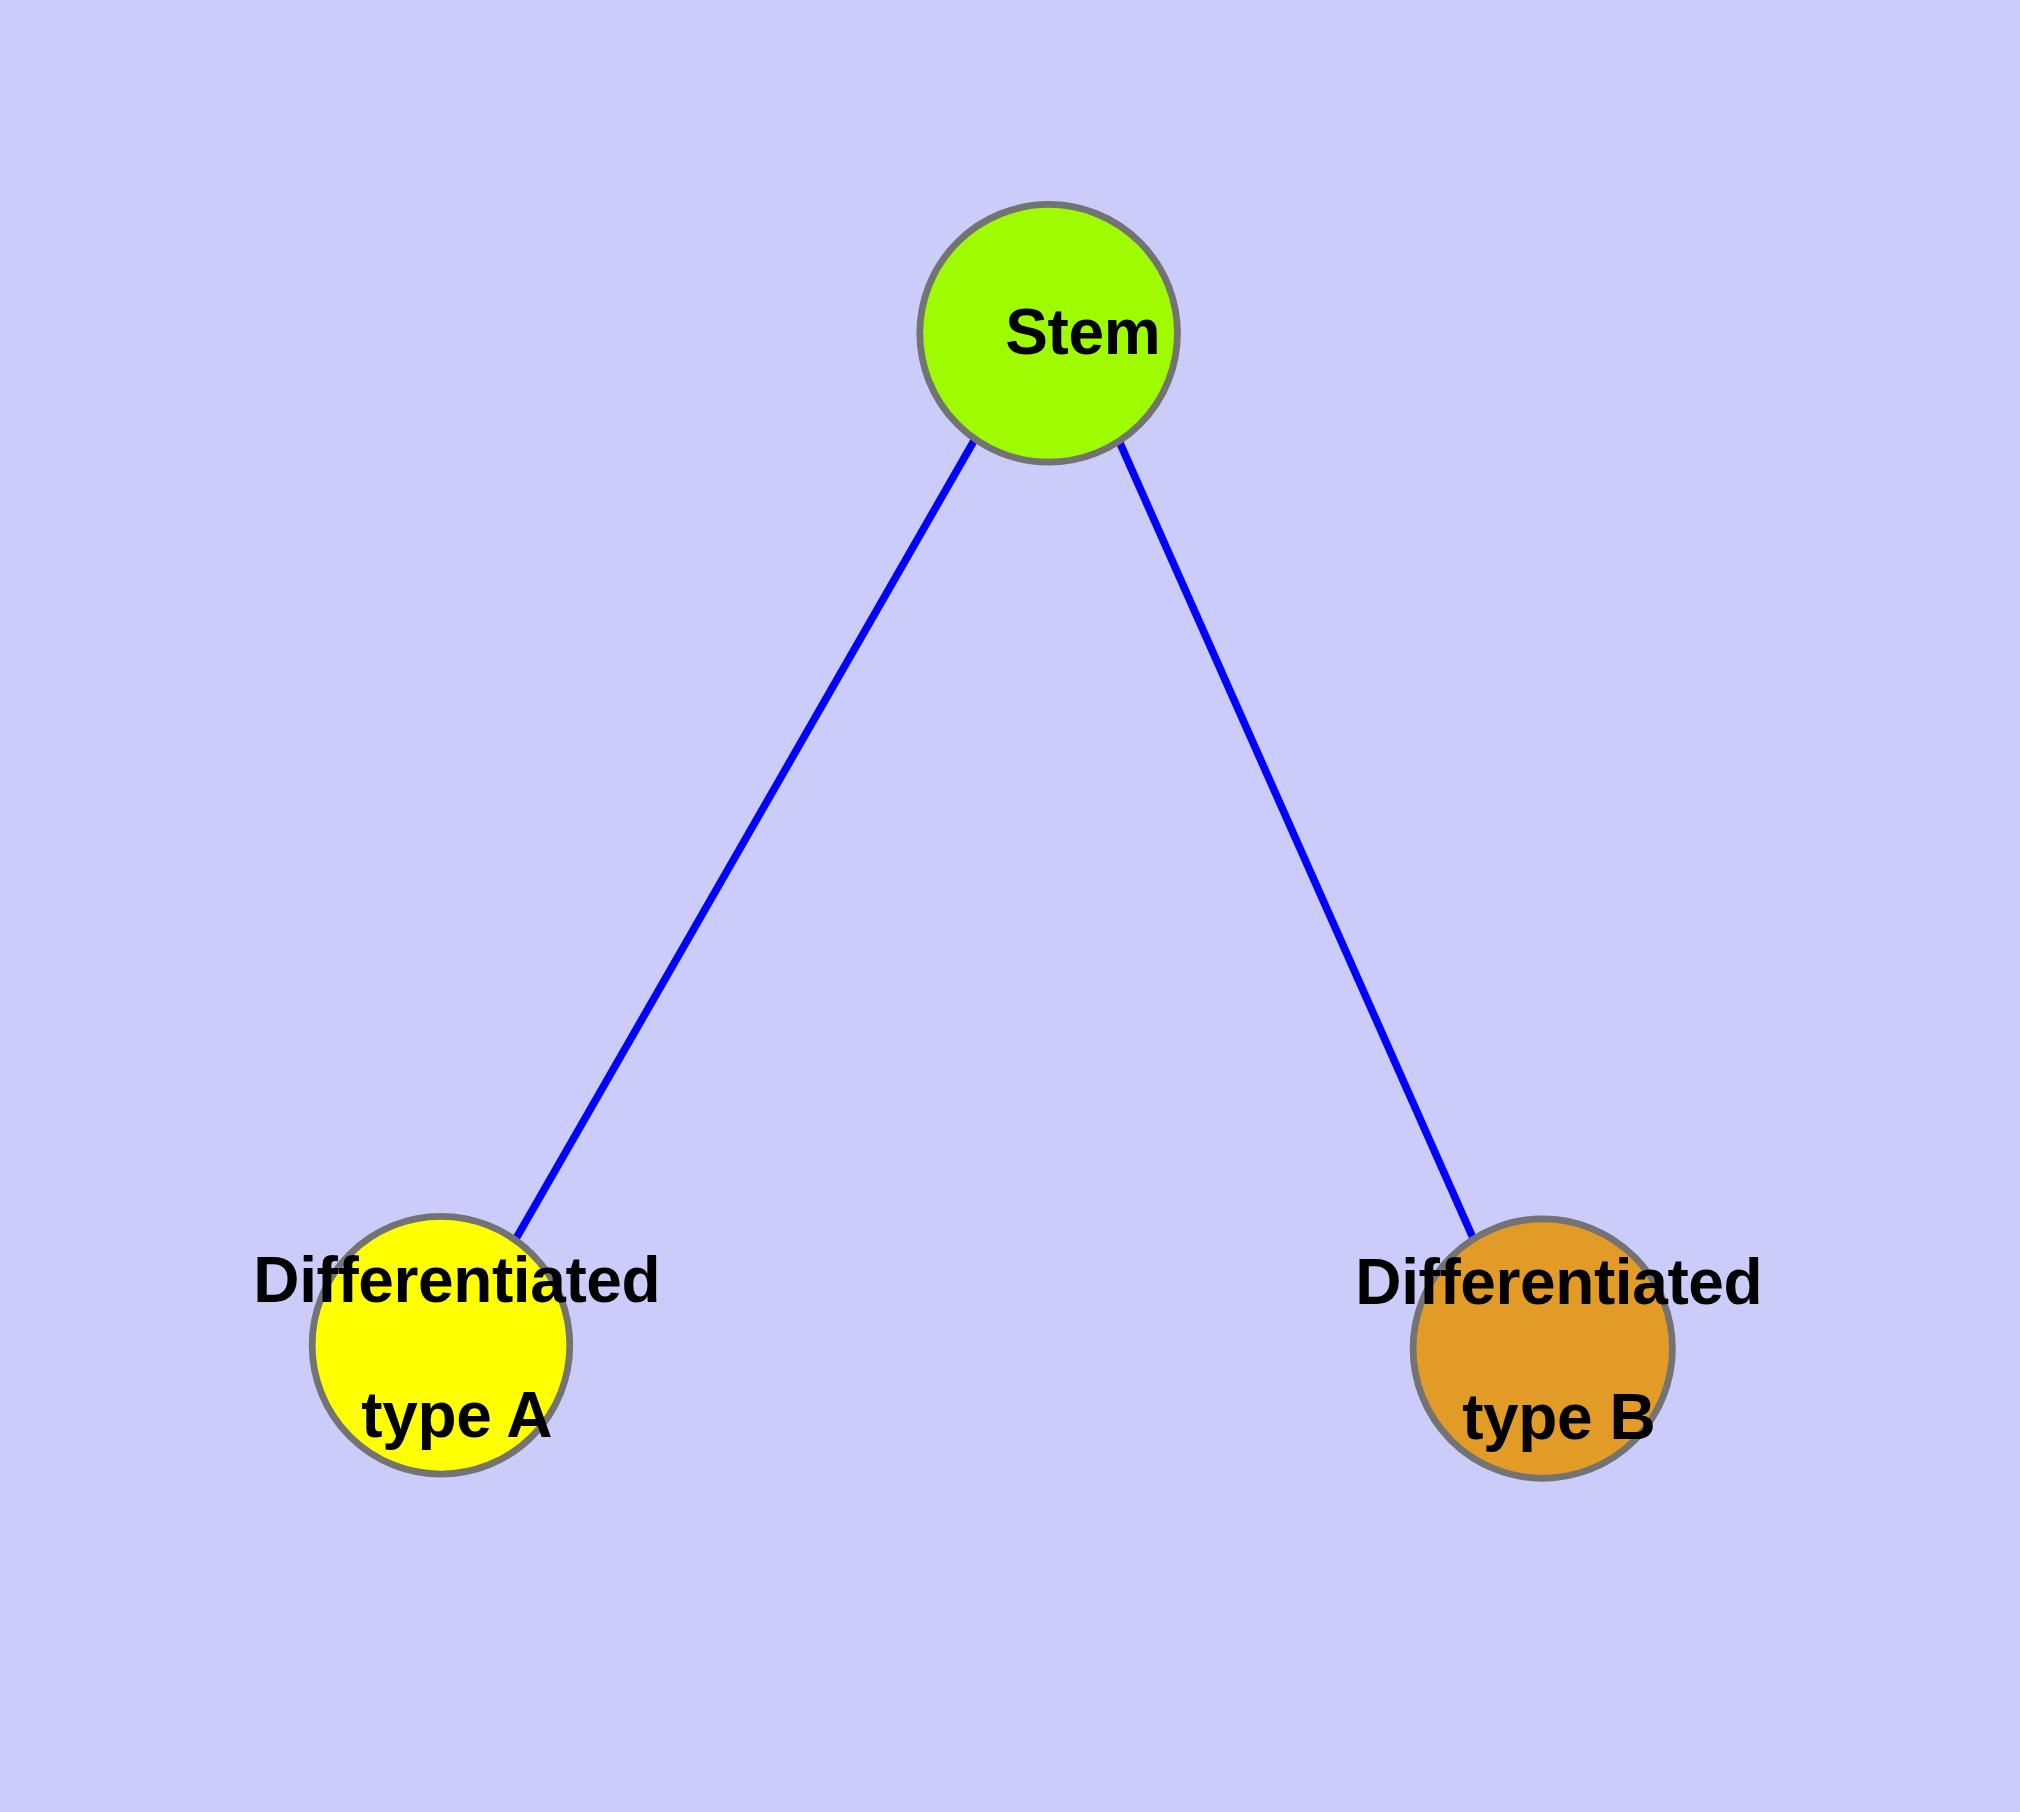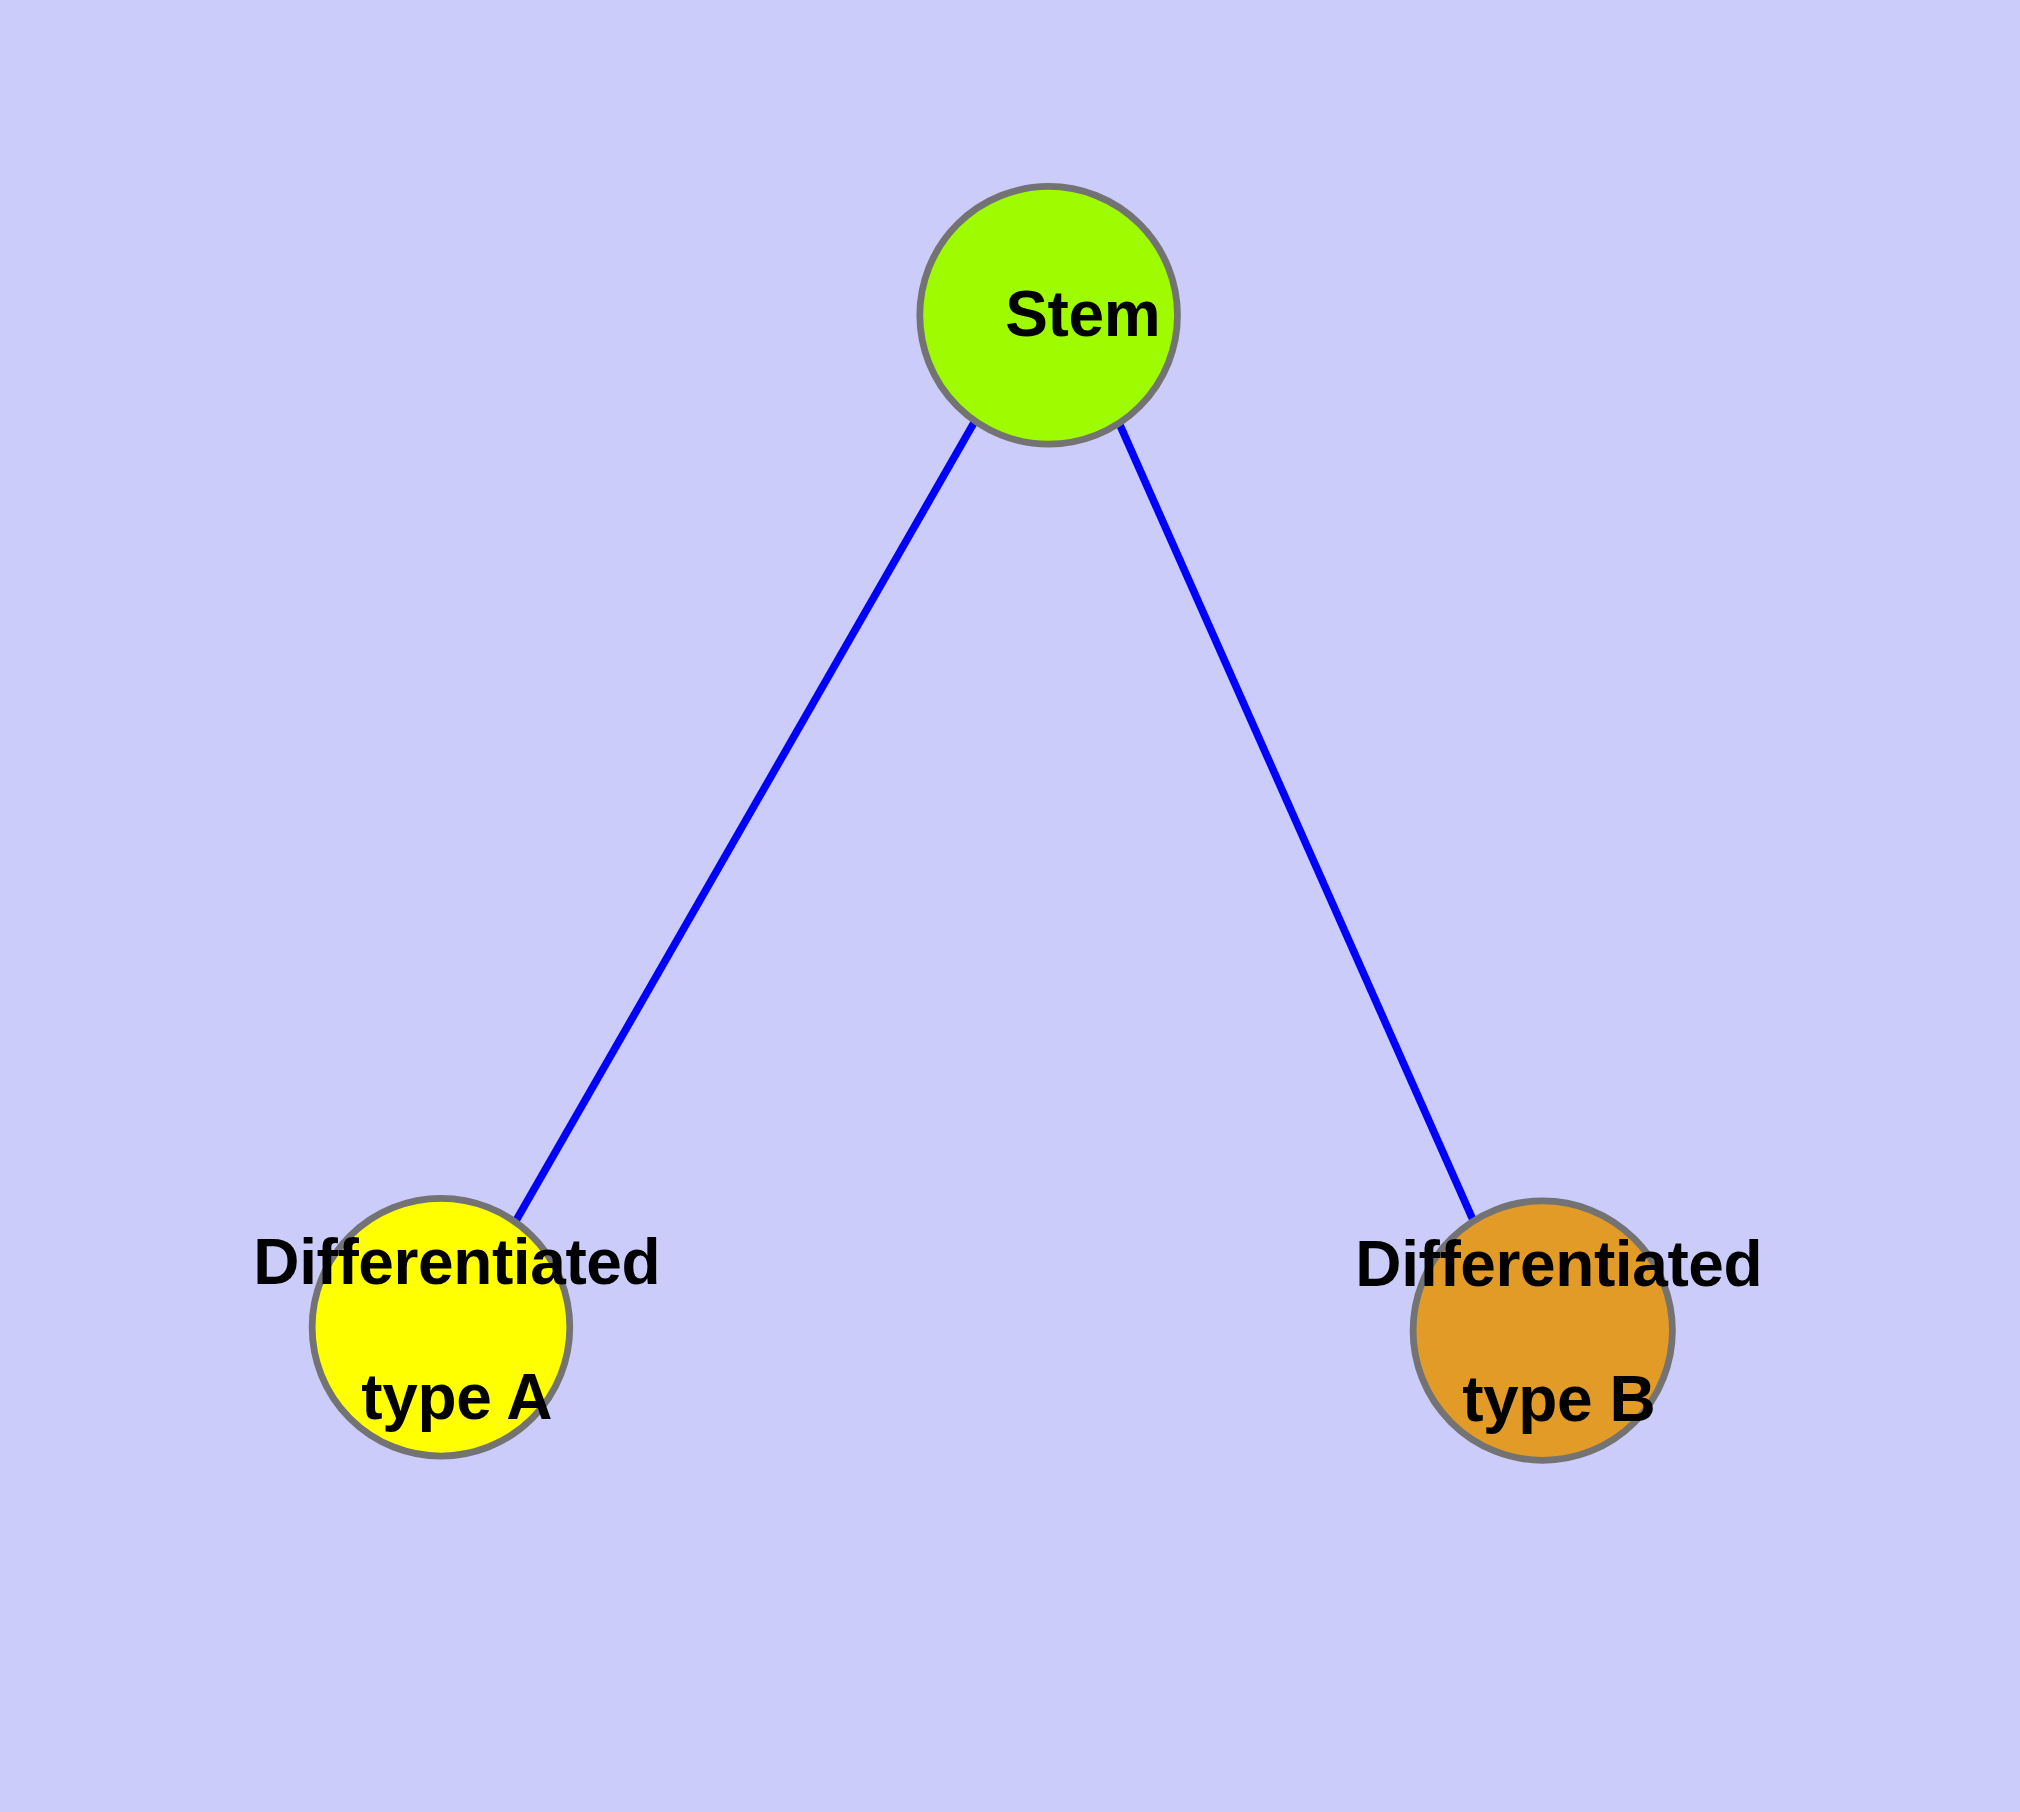--- a/index.html
+++ b/index.html
@@ -7,20 +7,21 @@
     padding: 0;
     background: #ccccfa;
   }
   #canvas {
     position: relative;
     width: 2021px;
     height: 1480px;
     background: #ccccfa;
     overflow: hidden;
     font-family: "Liberation Sans", sans-serif;
+    margin-top: 18px;
   }
   #graph-svg {
     position: absolute;
     left: 0;
     top: 0;
     width: 2021px;
     height: 1812px;
   }
   .node-label {
     position: absolute;

